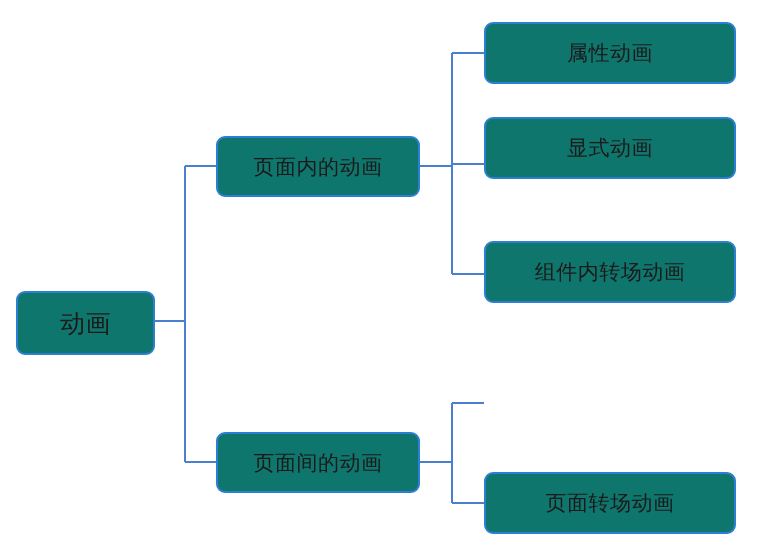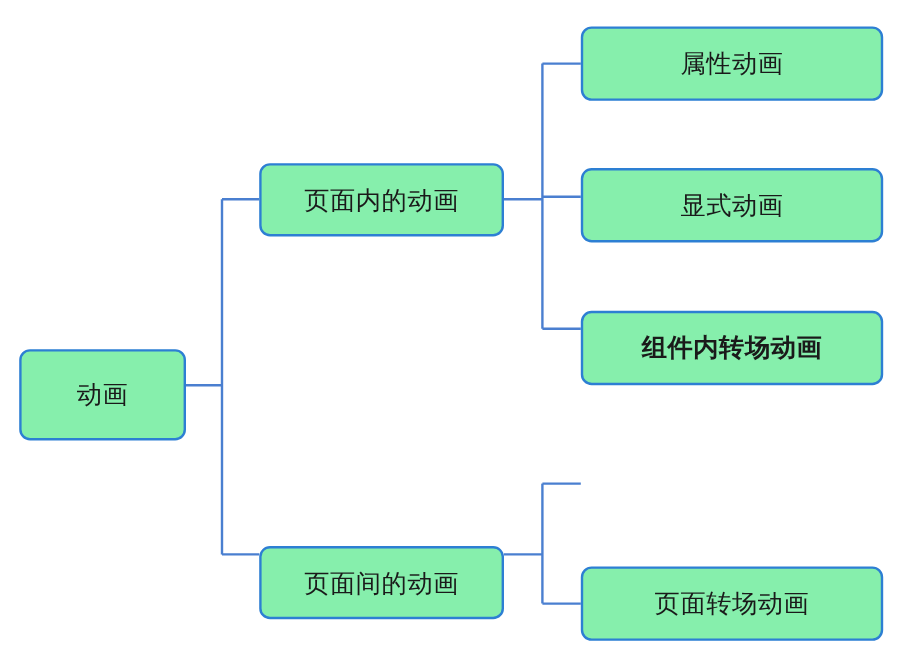--- a/index.html
+++ b/index.html
@@ -21,55 +21,55 @@
     position: absolute;
     left: 0;
     top: 0;
     width: 764px;
     height: 556px;
     pointer-events: none;
   }
   .node {
     position: absolute;
     box-sizing: border-box;
-    background: #86efac;
+    background: #0f766e;
     border: 2px solid #2d7fd3;
     border-radius: 9px;
     display: flex;
     align-items: center;
     justify-content: center;
     color: #1a1a1a;
     letter-spacing: 0.5px;
     white-space: nowrap;
   }
   .node-root {
     left: 16px;
     top: 291px;
     width: 139px;
-    height: 76px;
-    font-size: 21px;
+    height: 64px;
+    font-size: 25px;
   }
   .node-branch {
     left: 216px;
     width: 204px;
     height: 61px;
     font-size: 21px;
     font-family: Liberation Serif, serif;
   }
   .node-branch-0 { top: 136px; }
-  .node-branch-1 { top: 455px; text-align: center; }
+  .node-branch-1 { top: 432px; text-align: center; }
   .node-leaf {
     left: 484px;
     width: 252px;
     height: 62px;
     font-size: 21px;
   }
   .node-leaf-0 { top: 22px; }
-  .node-leaf-1 { top: 140px; }
-  .node-leaf-2 { top: 259px; font-weight: bold; }
+  .node-leaf-1 { top: 117px; }
+  .node-leaf-2 { top: 241px; }
   .node-leaf-3 { top: 372px; }
   .node-leaf-4 { top: 472px; text-align: center; }
 </style>
 </head>
 <body>
 
 <div id="canvas">
 
   <svg id="edges" viewBox="0 0 764 556" width="764" height="556">
     <g fill="none" stroke="#4a7fd0" stroke-width="2" stroke-linecap="butt">

